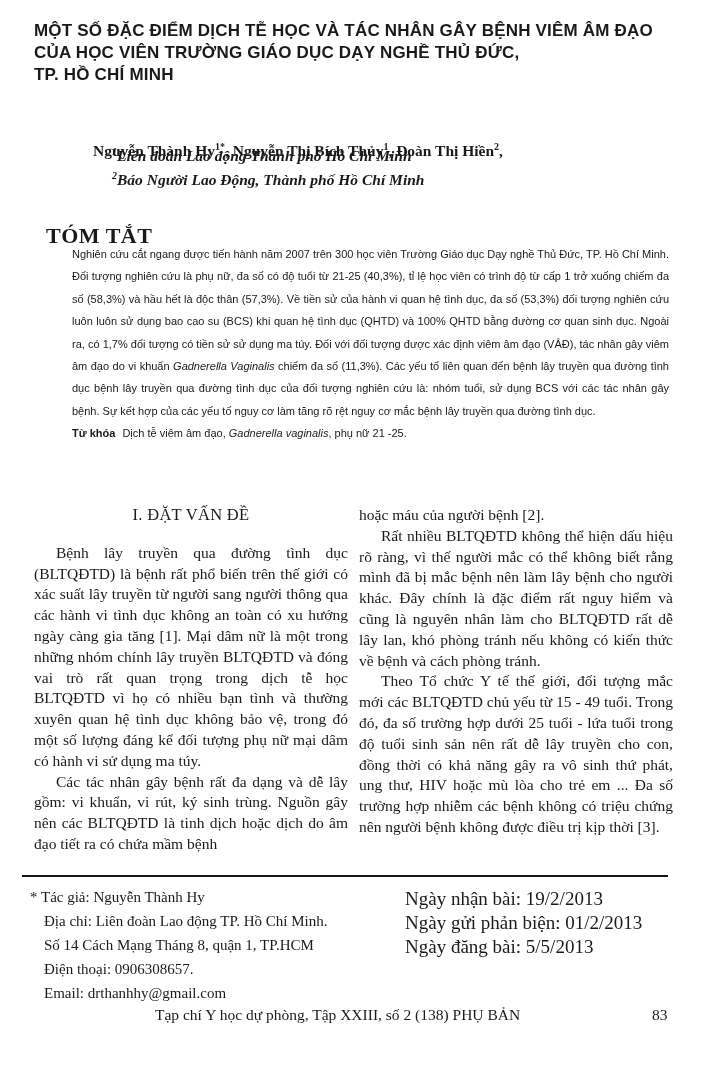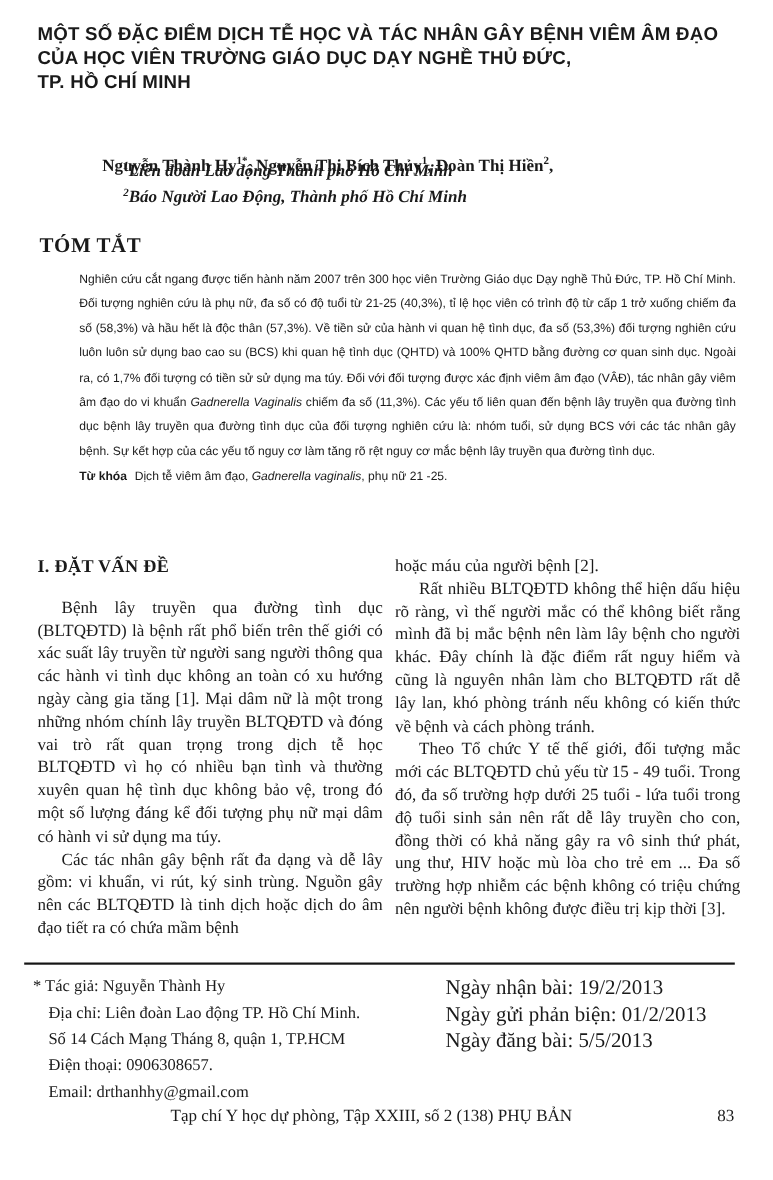--- a/index.html
+++ b/index.html
@@ -26,43 +26,43 @@
   .authors sup{font-size:10px;line-height:0;}
   .affil{
     position:absolute;left:112px;width:520px;
     font-weight:bold;font-style:italic;font-size:15.5px;line-height:20px;
   }
   .affil sup{font-size:10px;line-height:0;font-style:italic;}
   .affil.a1{top:146px;}
   .affil.a2{top:170px;}
   
   .abs-head{
-    position:absolute;top:213px;left:36px;margin:0;
-    font-size:19px;font-weight:bold;letter-spacing:.5px;
+    position:absolute;top:213px;left:36px;margin:10px;
+    font-size:22px;font-weight:bold;letter-spacing:.5px;
   }
   .abs-block{
     position:absolute;top:243px;left:72px;width:597px;
     font-family:"Liberation Sans", sans-serif;
     font-size:11px;line-height:22.4px;
     text-align:justify;
   }
   .abs-block p{margin:0;}
   .abs-keywords b{margin-right:7px;}
   
   .intro{
     position:absolute;top:505px;left:34px;width:639px;
     display:flex;gap:11px;
     font-size:15.5px;line-height:20.8px;
     text-align:justify;
   }
   .intro .col{width:314px;}
   .intro h3{
     margin:0 0 17px 0;
-    font-size:16.5px;font-weight:bold;letter-spacing:.3px;
-    text-align:left;
+    font-size:16.5px;font-weight:normal;letter-spacing:.3px;
+    text-align:center;
   }
   .intro p{margin:0;}
   .intro p.indent{text-indent:22px;}
   .intro p.noindent{text-indent:0;}
   
   .rule{
     position:absolute;top:875px;left:22px;width:646px;height:2px;
     background:#151515;
   }
   .fn-left{

